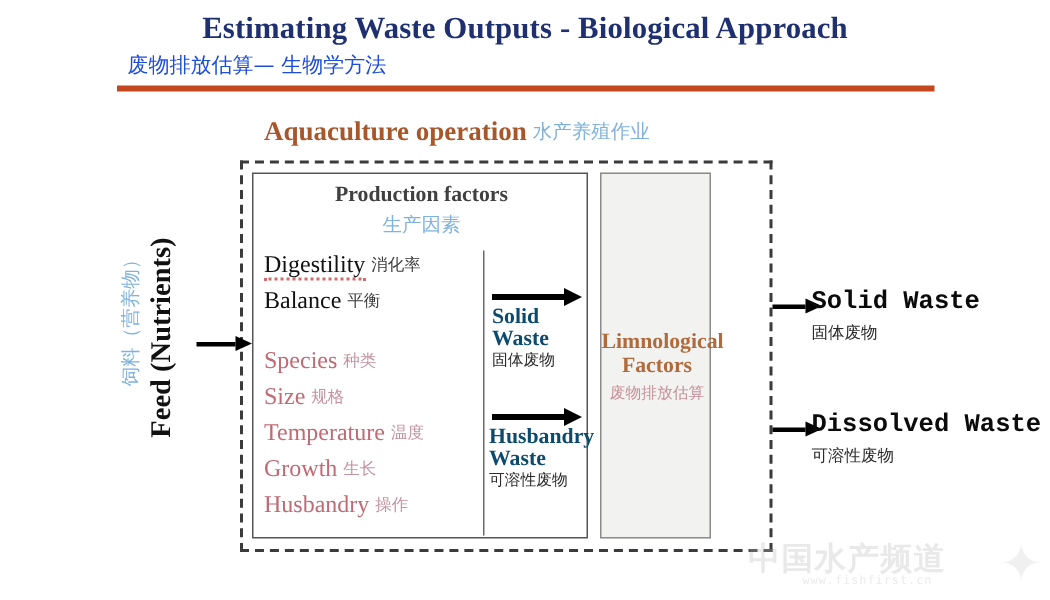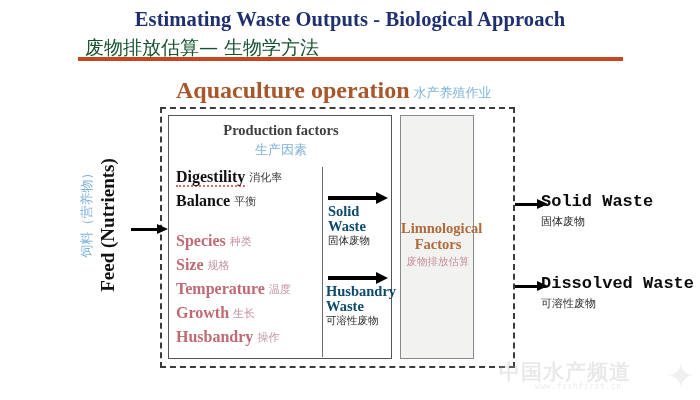--- a/index.html
+++ b/index.html
@@ -19,37 +19,37 @@
     font-family:"Liberation Serif", serif;
     font-weight:bold;
     font-size:20.5px;
     letter-spacing:.1px;
     color:#1f3070;
     white-space:nowrap;
   }
   .subtitle{
     position:absolute;left:85px;top:35px;
     font-family:"DejaVu Sans", sans-serif;
-    font-size:19px;
-    color:#14532d;
+    font-size:14px;
+    color:#1d4ed8;
     white-space:nowrap;
   }
   .title-rule{
     position:absolute;left:78px;top:57px;width:545px;height:4px;
     background:#c4471f;
   }
 
   
   .aqua-head{
     position:absolute;left:176px;top:77px;
     white-space:nowrap;
   }
   .aqua-head .en{
     font-family:"Liberation Serif", serif;
-    font-weight:bold;font-size:24px;
+    font-weight:bold;font-size:18px;
     color:#a8562a;
   }
   .aqua-head .cn{
     font-family:"DejaVu Sans", sans-serif;
     font-size:13px;color:#7fb3dd;
     margin-left:4px;vertical-align:1px;
   }
 
   
   .outer-dashed{
@@ -90,21 +90,21 @@
     width:1px;height:190px;
     background:#6a6a6a;
   }
 
   
   .factor{
     position:absolute;white-space:nowrap;
   }
   .factor .en{
     font-family:"Liberation Serif", serif;
-    font-weight:bold;font-size:16px;margin-top:16px;
+    font-weight:normal;font-size:16px;margin-top:16px;
   }
   .factor .cn{
     font-family:"DejaVu Sans", sans-serif;
     font-size:11px;
     margin-left:4px;vertical-align:1px;
   }
   .factor.dark .en{color:#111111;}
   .factor.dark .cn{color:#3a3a3a;}
   .factor.rose .en{color:#c06a74;}
   .factor.rose .cn{color:#c493a0;}

